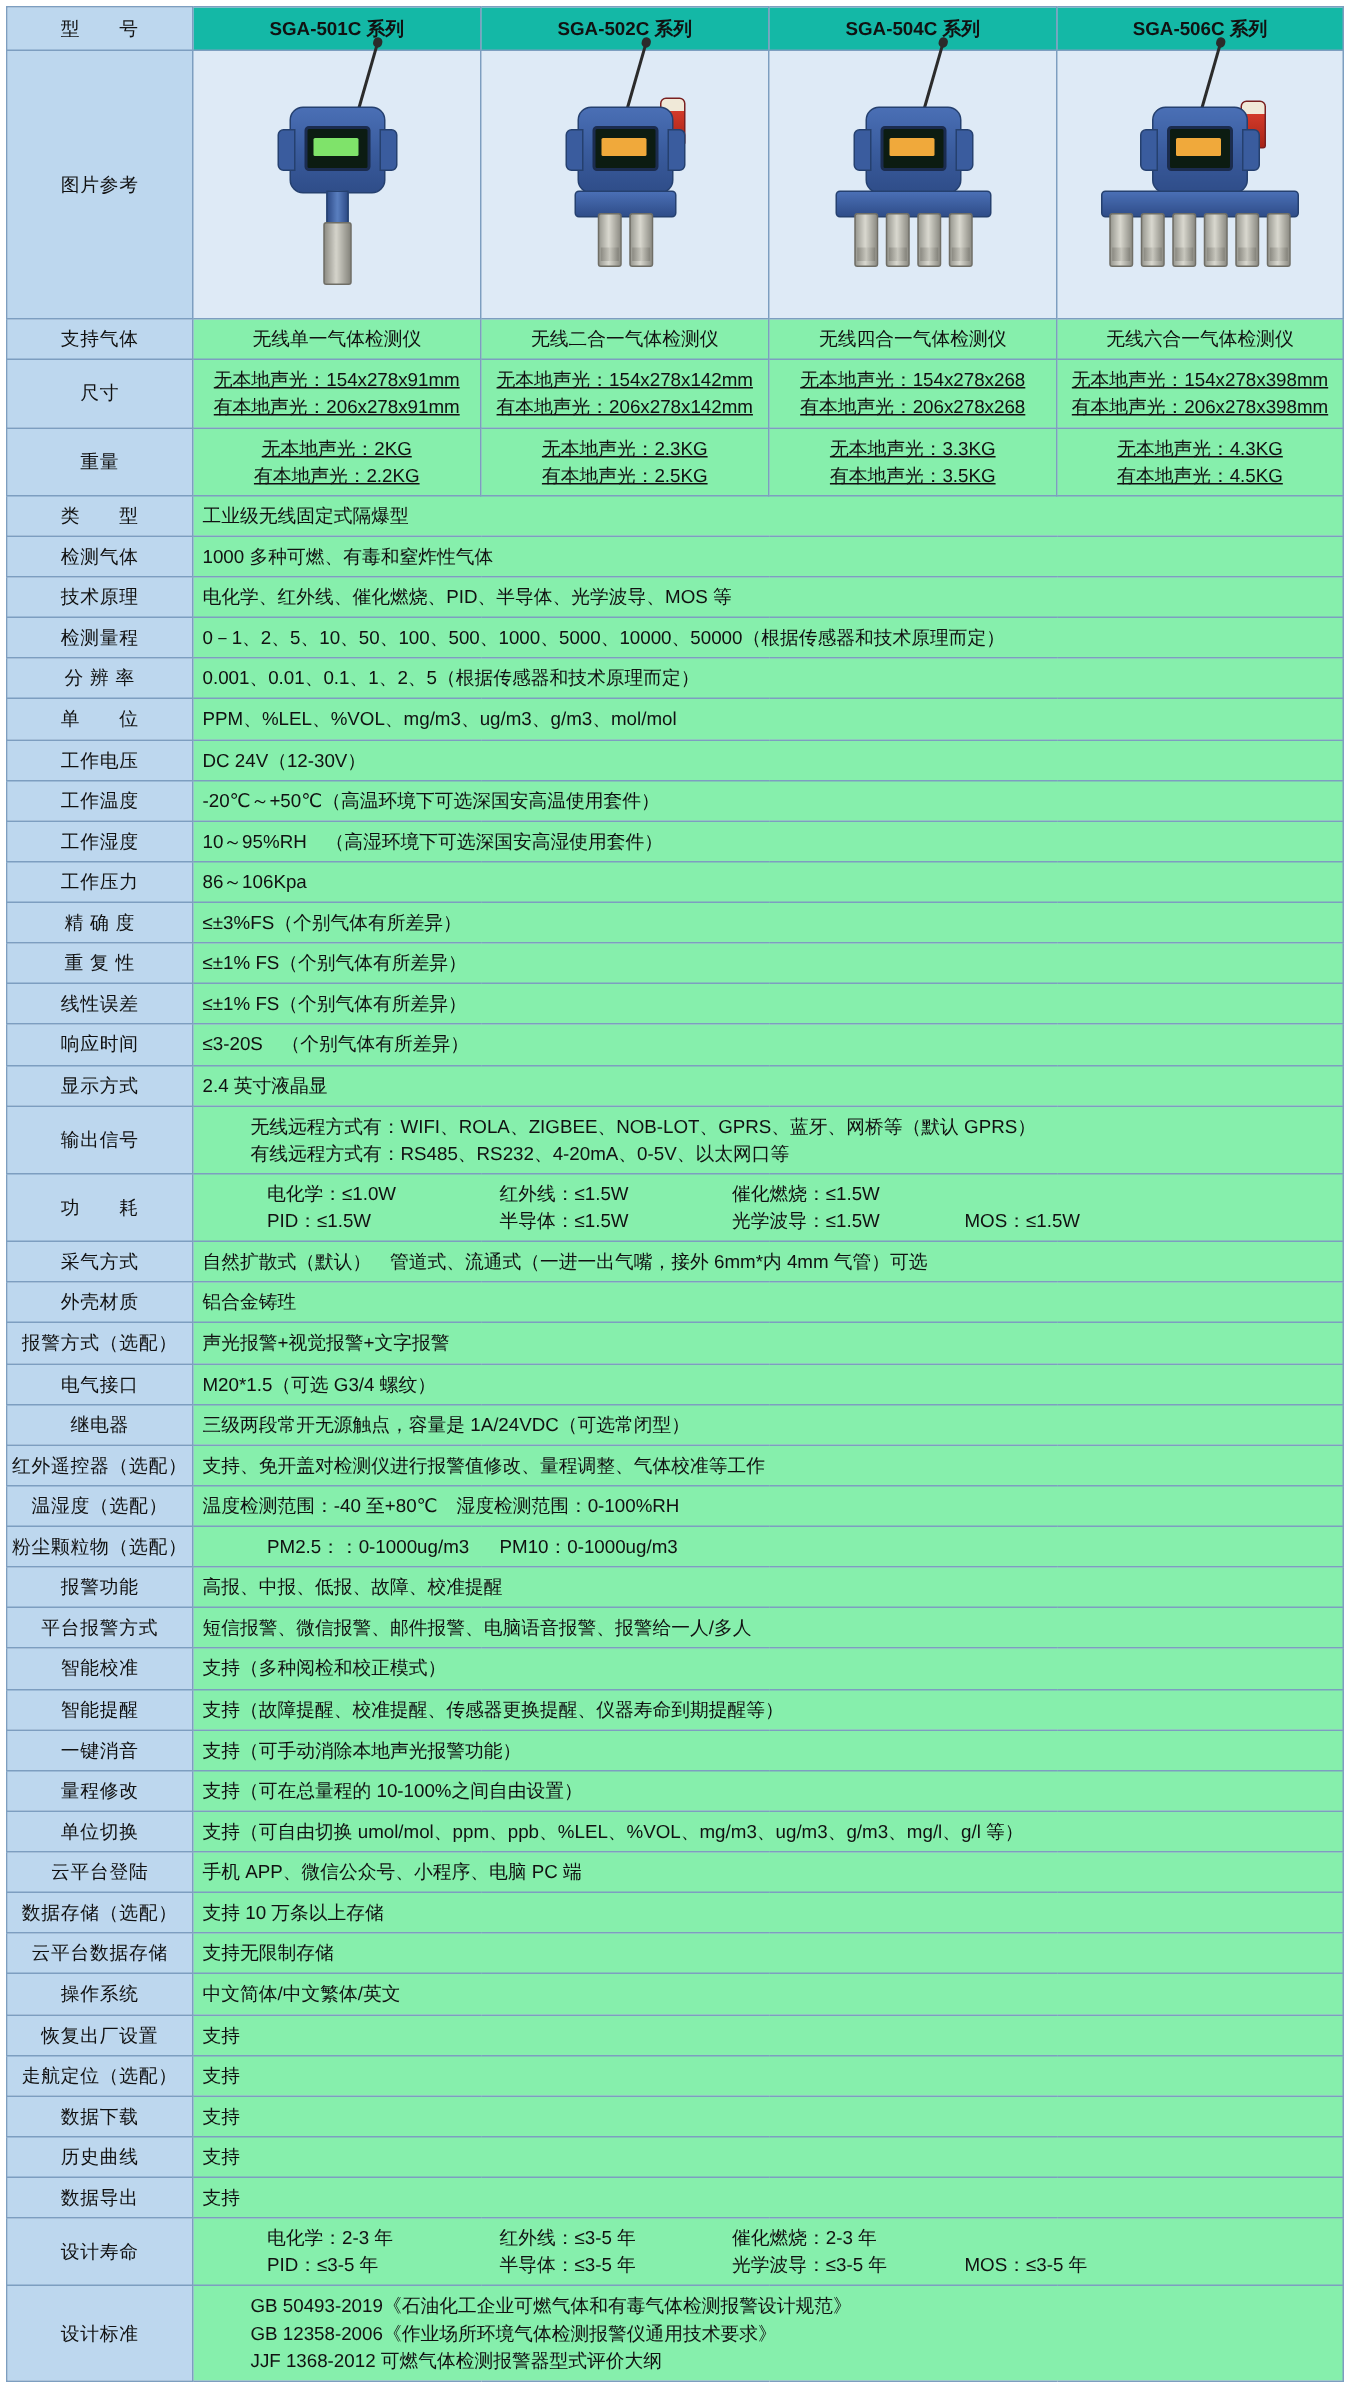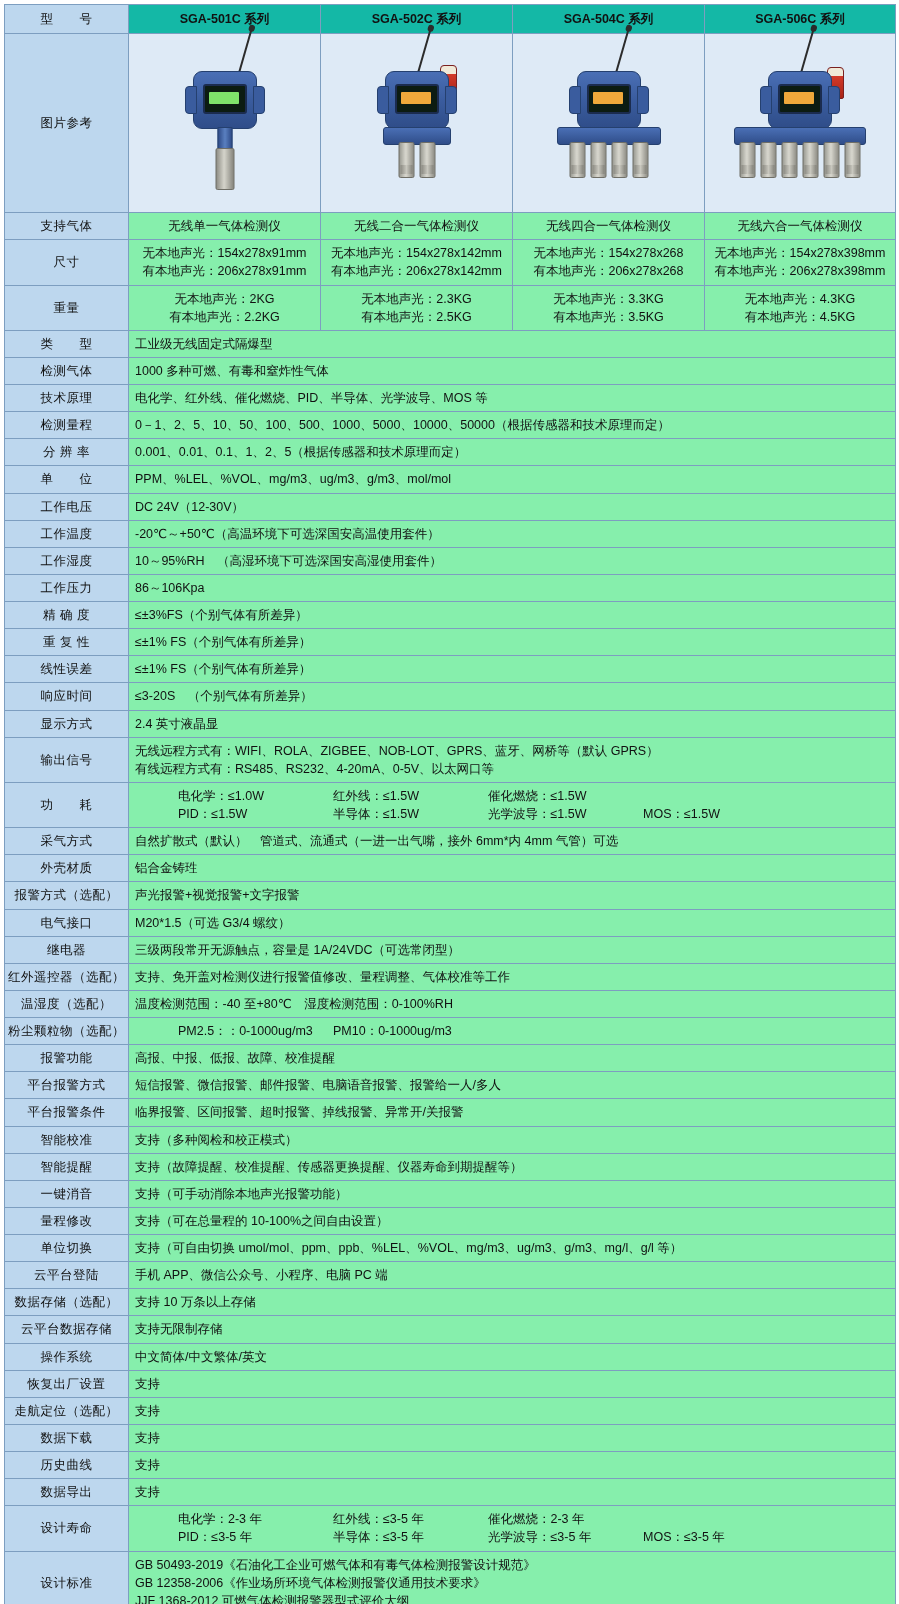--- a/index.html
+++ b/index.html
@@ -7,25 +7,25 @@
   #sheet{width:899px;box-sizing:border-box;padding:4px 4px 6px 4px;}
   table{border-collapse:collapse;width:891px;table-layout:fixed;}
   td{border:1px solid #7d9ec0;vertical-align:middle;font-size:12.5px;line-height:1.45;}
   td.lbl{
     background:#bdd7ee;text-align:center;font-weight:normal;color:#111;
     width:124px;padding:3px 2px;letter-spacing:0.5px;
   }
   td.val{background:#86efac;padding:4px 6px;color:#111;}
   .hdr{background:#14b8a6;text-align:center;font-weight:bold;padding:5px 2px;}
   .ctr{text-align:center;}
-  .two-line div{white-space:nowrap;}
+  .two-line div{white-space:nowrap;text-decoration:underline;}
   .imgcell{background:#deeaf6;text-align:center;padding:4px 0;height:170px;}
   .cols{display:flex;flex-wrap:wrap;margin-left:43px;}
   .cols .c{white-space:nowrap;}
-  .row-line{white-space:nowrap;}
+  .row-line{white-space:nowrap;margin-left:32px;}
 
   
   .det{position:relative;width:170px;height:160px;margin:0 auto;}
   .body{position:absolute;left:50%;transform:translateX(-50%);top:28px;width:62px;height:56px;
         background:linear-gradient(180deg,#4a6fb5 0%,#3a5c9e 50%,#2f4d89 100%);
         border:1px solid #25406f;border-radius:9px;}
   .body:before{content:"";position:absolute;left:-9px;top:14px;width:10px;height:26px;
         background:#3a5c9e;border:1px solid #25406f;border-radius:4px 0 0 4px;}
   .body:after{content:"";position:absolute;right:-9px;top:14px;width:10px;height:26px;
         background:#3a5c9e;border:1px solid #25406f;border-radius:0 4px 4px 0;}
@@ -306,24 +306,20 @@
         </tr>
         <tr>
           <td class="lbl">报警功能</td>
           <td class="val" colspan="4">高报、中报、低报、故障、校准提醒</td>
         </tr>
         <tr>
           <td class="lbl">平台报警方式</td>
           <td class="val" colspan="4">短信报警、微信报警、邮件报警、电脑语音报警、报警给一人/多人</td>
         </tr>
         <tr>
-          <td class="lbl">平台报警条件</td>
-          <td class="val" colspan="4">临界报警、区间报警、超时报警、掉线报警、异常开/关报警</td>
-        </tr>
-        <tr>
           <td class="lbl">智能校准</td>
           <td class="val" colspan="4">支持（多种阅检和校正模式）</td>
         </tr>
         <tr>
           <td class="lbl">智能提醒</td>
           <td class="val" colspan="4">支持（故障提醒、校准提醒、传感器更换提醒、仪器寿命到期提醒等）</td>
         </tr>
         <tr>
           <td class="lbl">一键消音</td>
           <td class="val" colspan="4">支持（可手动消除本地声光报警功能）</td>

